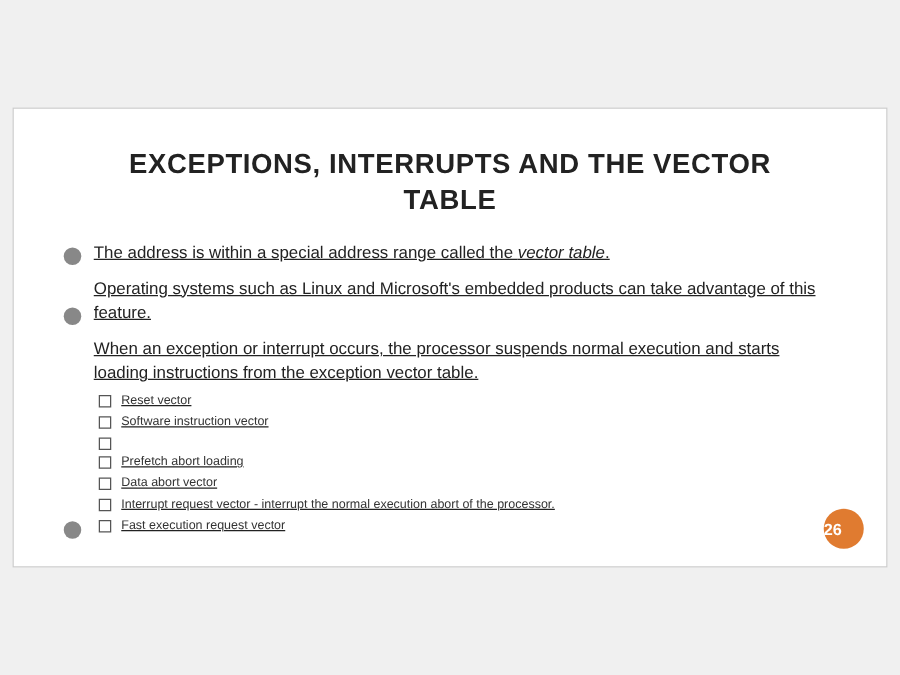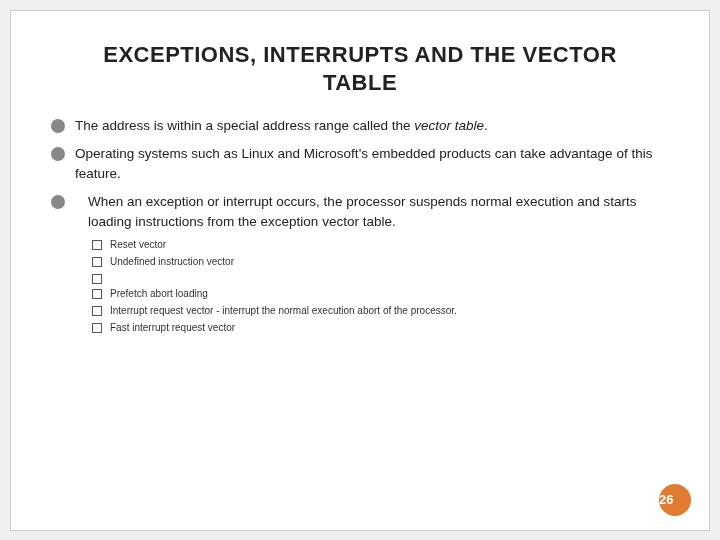--- a/index.html
+++ b/index.html
@@ -9,21 +9,21 @@
       height: 540px;
       background: #f0f0f0;
       display: flex;
       align-items: center;
       justify-content: center;
       font-family: Arial, sans-serif;
     }
 
     .slide {
       width: 700px;
-      height: 521px;
+      height: 368px;
       background: #fff;
       border: 1px solid #ccc;
       padding: 30px 40px 20px 40px;
       position: relative;
       overflow: hidden;
     }
 
     .title {
       font-size: 22px;
       font-weight: bold;
@@ -37,25 +37,26 @@
     }
 
     .bullets {
       list-style: none;
       padding: 0;
       margin: 0;
     }
 
     .bullets > li {
       display: flex;
-      align-items: flex-start;
+      align-items: flex-end;
       margin-bottom: 9px;
       font-size: 13.5px;
       color: #222;
       line-height: 1.45;
+      text-decoration: underline;
     }
 
     .bullet-icon {
       width: 14px;
       min-width: 14px;
       height: 14px;
       border-radius: 50%;
       background: #888;
       margin-top: 3px;
       margin-right: 10px;
@@ -125,45 +126,49 @@
     </li>
 
 
     <li>
       <span class="bullet-icon"></span>
       <span>Operating systems such as Linux and Microsoft's embedded products can take advantage of this feature.</span>
     </li>
 
     <li>
       <span class="bullet-icon"></span>
-      <span style="flex:1;margin-left:13px;">
+      <span style="flex:1;">
         <span>When an exception or interrupt occurs, the processor suspends normal execution and starts loading instructions from the exception vector table.</span>
         <ul class="sub-bullets">
           <li>
             <span class="sub-bullet-icon"></span>
             <span>Reset vector</span>
           </li>
           <li>
             <span class="sub-bullet-icon"></span>
-            <span>Undefined instruction vector</span>
+            <span>Software instruction vector</span>
           </li>
           <li>
             <span class="sub-bullet-icon"></span>
           </li>
           <li>
             <span class="sub-bullet-icon"></span>
             <span>Prefetch abort loading</span>
           </li>
           <li>
             <span class="sub-bullet-icon"></span>
+            <span>Data abort vector</span>
+          </li>
+          <li>
+            <span class="sub-bullet-icon"></span>
             <span>Interrupt request vector - interrupt the normal execution abort of the processor.</span>
           </li>
           <li>
             <span class="sub-bullet-icon"></span>
-            <span>Fast interrupt request vector</span>
+            <span>Fast execution request vector</span>
           </li>
         </ul>
       </span>
     </li>
 
   </ul>
 
   <div class="page-badge">
     <span>26</span>
   </div>

